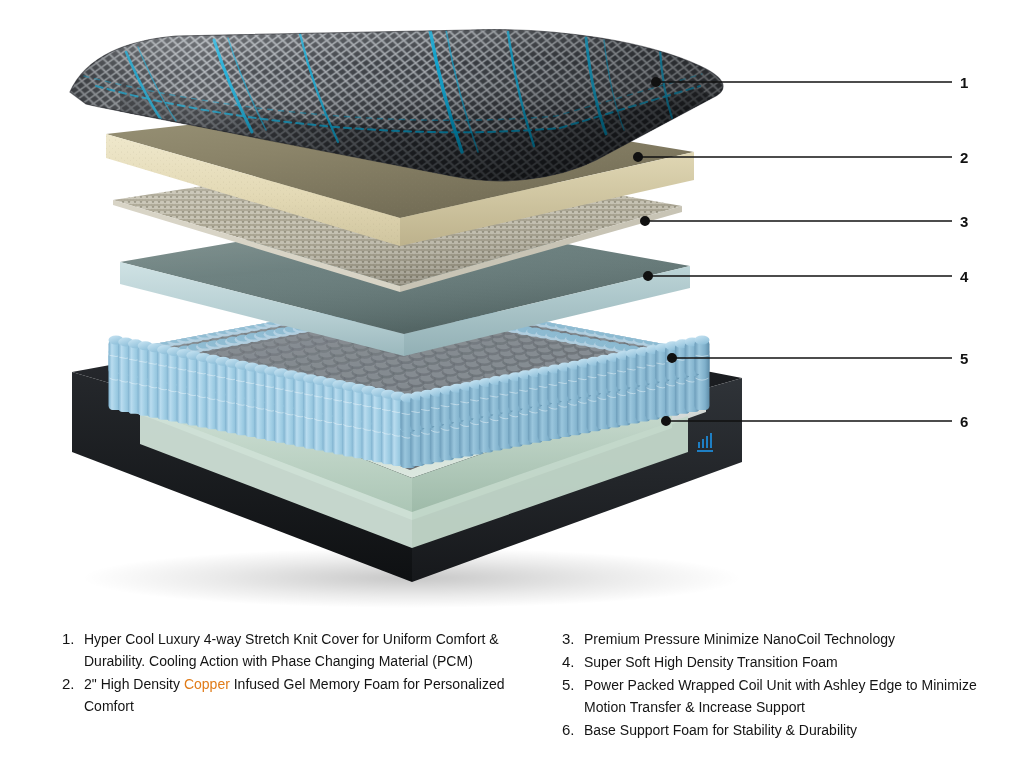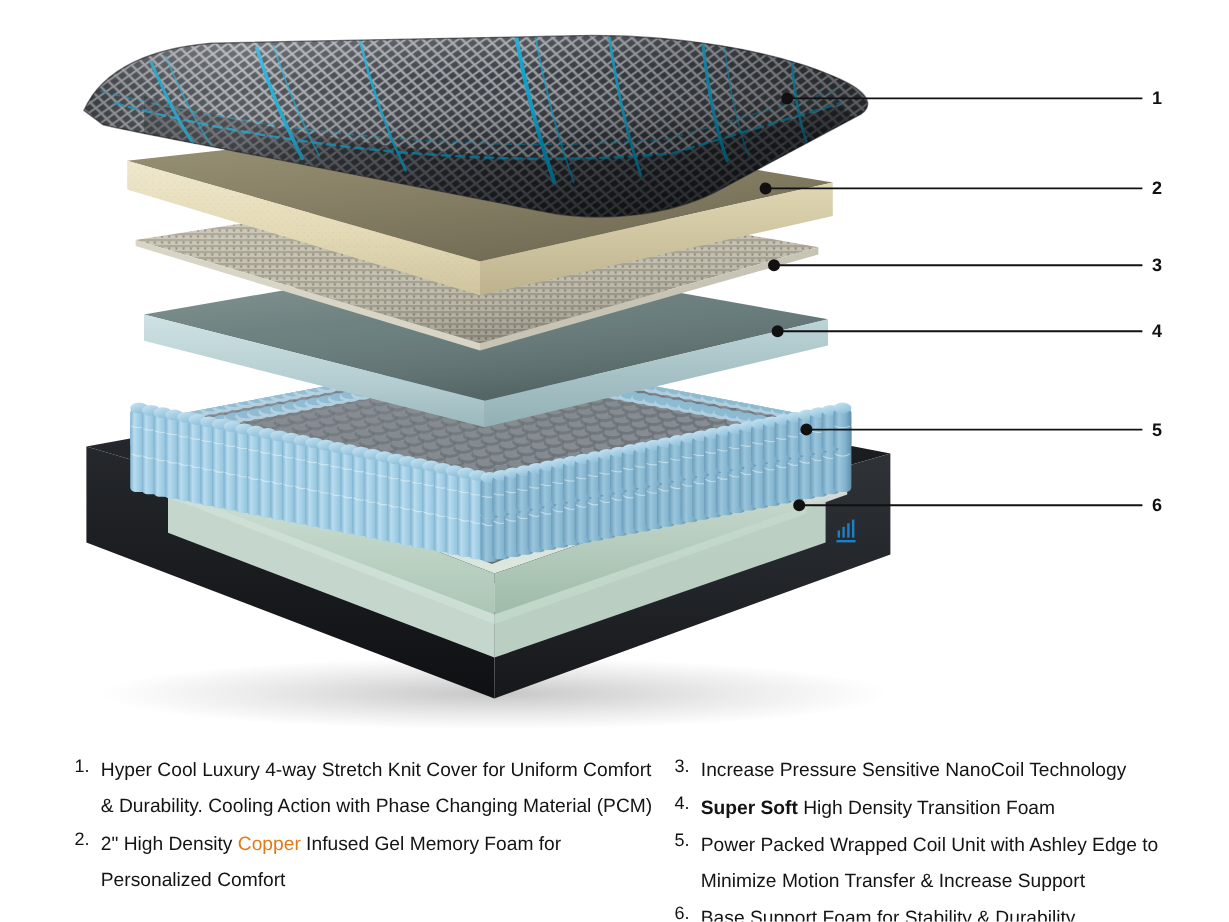--- a/index.html
+++ b/index.html
@@ -48,25 +48,25 @@
   }
   .cap-num{
     flex:0 0 22px;
     font-size:15px;
     line-height:22px;
     color:#141414;
     text-align:left;
   }
   .cap-text{
     flex:1 1 auto;
-    font-size:16px;
-    line-height:30px;
+    font-size:14px;
+    line-height:22px;
     color:#141414;
   }
-  .cap-text b{font-weight:700;}
+  .cap-text b{font-weight:400;}
   .cap-text .copper{color:#E07B18;font-weight:400;}
 </style>
 </head>
 <body>
 
 <div id="stage">
 
   <div id="diagram">
 
     <svg width="1024" height="620" viewBox="0 0 1024 620" xmlns="http://www.w3.org/2000/svg">
@@ -2220,21 +2220,21 @@
           <div class="cap-text">Hyper Cool Luxury 4-way Stretch Knit Cover for Uniform Comfort &amp; Durability. Cooling Action with Phase Changing Material (PCM)</div>
         </div>
         <div class="cap-item">
           <div class="cap-num">2.</div>
           <div class="cap-text">2" High Density <span class="copper">Copper</span> Infused Gel Memory Foam for Personalized Comfort</div>
         </div>
       </div>
     <div class="caption-col" id="col-right">
         <div class="cap-item">
           <div class="cap-num">3.</div>
-          <div class="cap-text">Increase Pressure Sensitive NanoCoil Technology</div>
+          <div class="cap-text">Premium Pressure Minimize NanoCoil Technology</div>
         </div>
         <div class="cap-item">
           <div class="cap-num">4.</div>
           <div class="cap-text"><b>Super Soft</b> High Density Transition Foam</div>
         </div>
         <div class="cap-item">
           <div class="cap-num">5.</div>
           <div class="cap-text">Power Packed Wrapped Coil Unit with Ashley Edge to Minimize Motion Transfer &amp; Increase Support</div>
         </div>
         <div class="cap-item">

